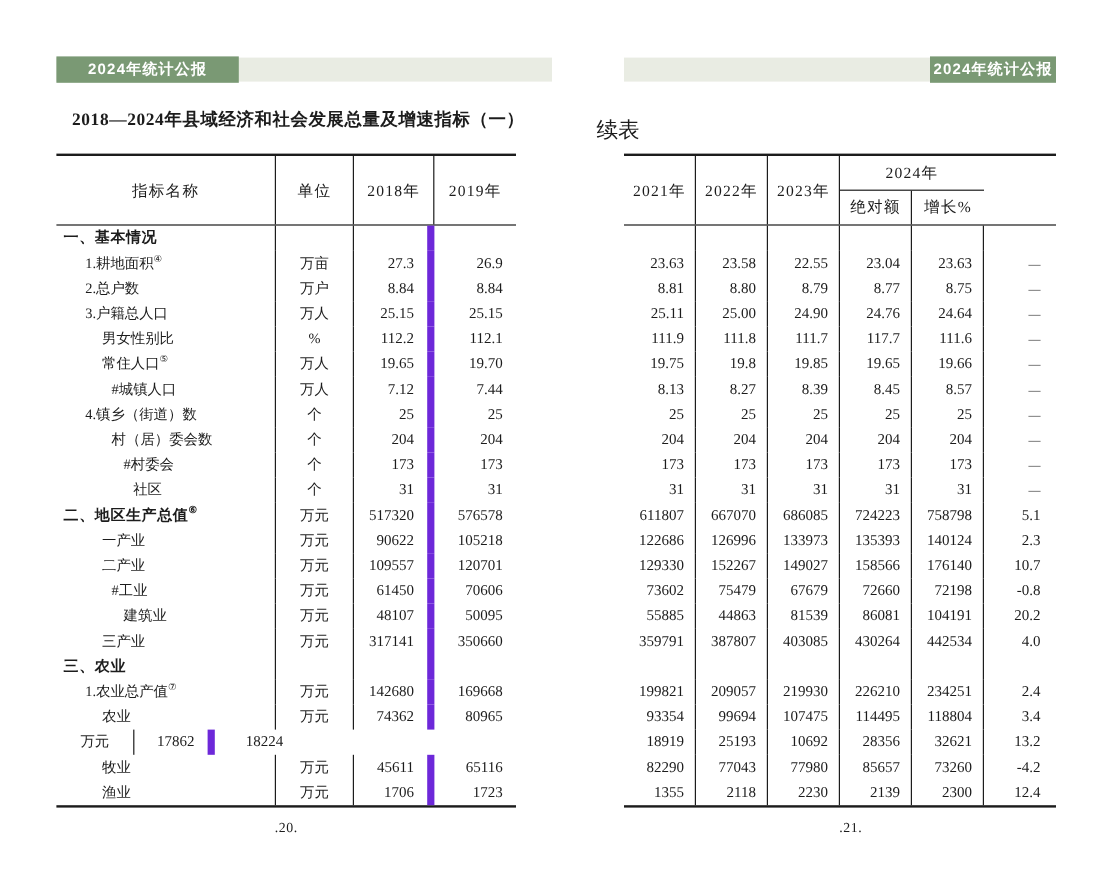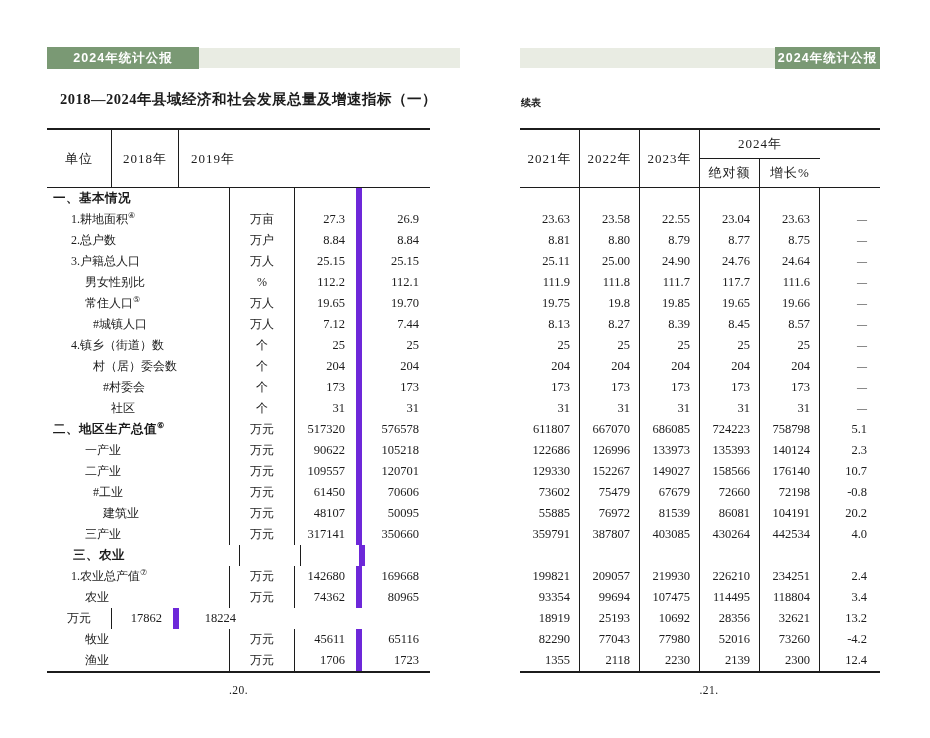--- a/index.html
+++ b/index.html
@@ -8,21 +8,21 @@
 
   
   .strip { position:absolute; top:48px; height:20px; background:#e9ece3; }
   .banner-box { position:absolute; top:47px; height:22px; background:#7a9974;
     color:#ffffff; font-family:"Liberation Sans","DejaVu Sans",sans-serif;
     font-weight:bold; font-size:12.5px; line-height:22px; text-align:center;
     letter-spacing:1px; }
 
   .doc-title { position:absolute; left:60px; top:90px; font-size:14.5px;
     font-weight:bold; letter-spacing:0.5px; }
-  .continued { position:absolute; left:521px; top:96px; font-size:10px; font-weight:bold; }
+  .continued { position:absolute; left:497px; top:96px; font-size:18px; font-weight:normal; }
 
   
   .tbl { position:absolute; top:128px; border-top:2px solid #1c1c1c;
     border-bottom:2px solid #1c1c1c; }
   .tbl-left  { left:47px;  width:383px; }
   .tbl-right { left:520px; width:360px; }
 
   .thead { display:flex; height:58px; border-bottom:1.2px solid #1c1c1c; }
   .th { display:flex; align-items:center; justify-content:center;
     font-size:13px; letter-spacing:1px; }
@@ -70,20 +70,21 @@
 <div class="strip" style="left:520px; width:360px;"></div>
 <div class="banner-box" style="left:775px; width:105px;">
   <span>2024年统计公报</span>
 </div>
 
 <div class="doc-title">2018—2024年县域经济和社会发展总量及增速指标（一）</div>
 <div class="continued">续表</div>
 
 <div class="tbl tbl-left">
   <div class="thead">
+    <div class="th col-name bline">指标名称</div>
     <div class="th col-unit bline">单位</div>
     <div class="th col-y18 bline">2018年</div>
     <div class="th col-y19">2019年</div>
   </div>
   <div class="tbody">
       <div class="tr section">
         <div class="td name" style="padding-left: 6px;">一、基本情况</div>
         <div class="td unit"></div>
         <div class="td num"></div>
         <div class="td num"></div>
@@ -178,21 +179,21 @@
         <div class="td num">48107</div>
         <div class="td num">50095</div>
       </div>
       <div class="tr">
         <div class="td name" style="padding-left: 38px;">三产业</div>
         <div class="td unit">万元</div>
         <div class="td num">317141</div>
         <div class="td num">350660</div>
       </div>
       <div class="tr section">
-        <div class="td name" style="padding-left: 6px; margin-left: 20px;">三、农业</div>
+        <div class="td name" style="padding-left: 6px;">三、农业</div>
         <div class="td unit"></div>
         <div class="td num"></div>
         <div class="td num"></div>
       </div>
       <div class="tr">
         <div class="td name" style="padding-left: 24px;">1.农业总产值<sup>⑦</sup></div>
         <div class="td unit">万元</div>
         <div class="td num">142680</div>
         <div class="td num">169668</div>
       </div>
@@ -351,21 +352,21 @@
       <div class="tr">
         <div class="td num">73602</div>
         <div class="td num">75479</div>
         <div class="td num">67679</div>
         <div class="td num">72660</div>
         <div class="td num">72198</div>
         <div class="td num growth">-0.8</div>
       </div>
       <div class="tr">
         <div class="td num">55885</div>
-        <div class="td num">76972</div>
+        <div class="td num">44863</div>
         <div class="td num">81539</div>
         <div class="td num">86081</div>
         <div class="td num">104191</div>
         <div class="td num growth">20.2</div>
       </div>
       <div class="tr">
         <div class="td num">359791</div>
         <div class="td num">387807</div>
         <div class="td num">403085</div>
         <div class="td num">430264</div>
@@ -401,21 +402,21 @@
         <div class="td num">25193</div>
         <div class="td num">10692</div>
         <div class="td num">28356</div>
         <div class="td num">32621</div>
         <div class="td num growth">13.2</div>
       </div>
       <div class="tr">
         <div class="td num">82290</div>
         <div class="td num">77043</div>
         <div class="td num">77980</div>
-        <div class="td num">52016</div>
+        <div class="td num">85657</div>
         <div class="td num">73260</div>
         <div class="td num growth">-4.2</div>
       </div>
       <div class="tr">
         <div class="td num">1355</div>
         <div class="td num">2118</div>
         <div class="td num">2230</div>
         <div class="td num">2139</div>
         <div class="td num">2300</div>
         <div class="td num growth">12.4</div>

